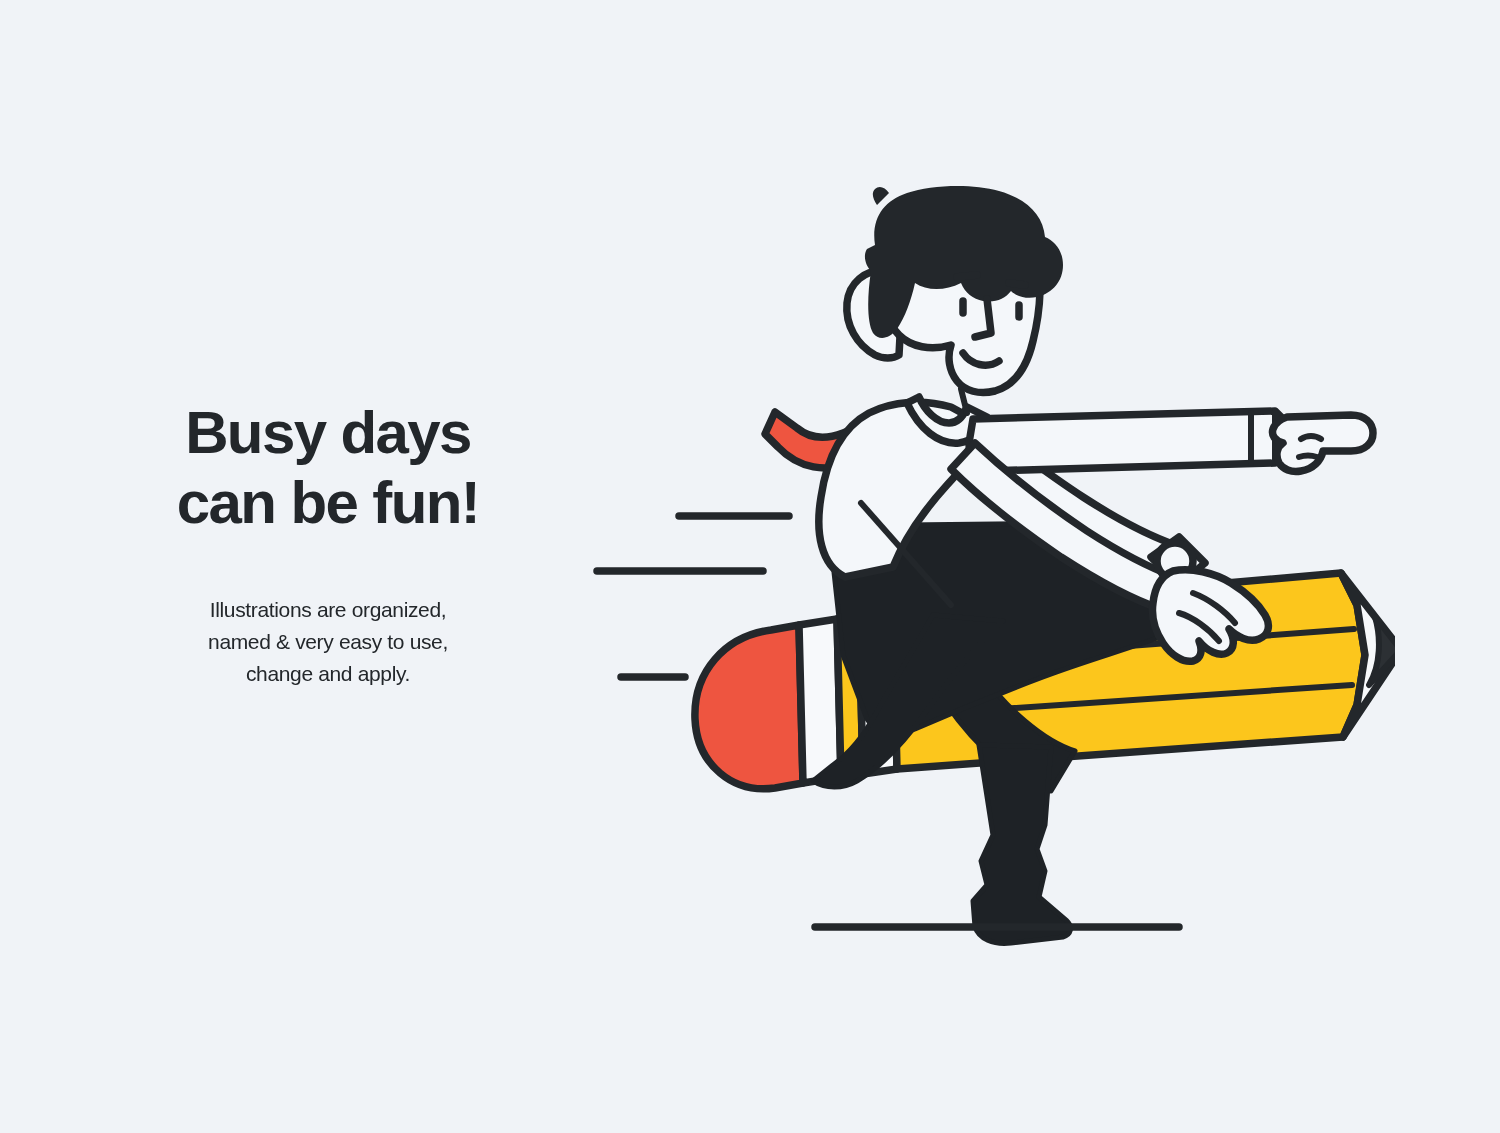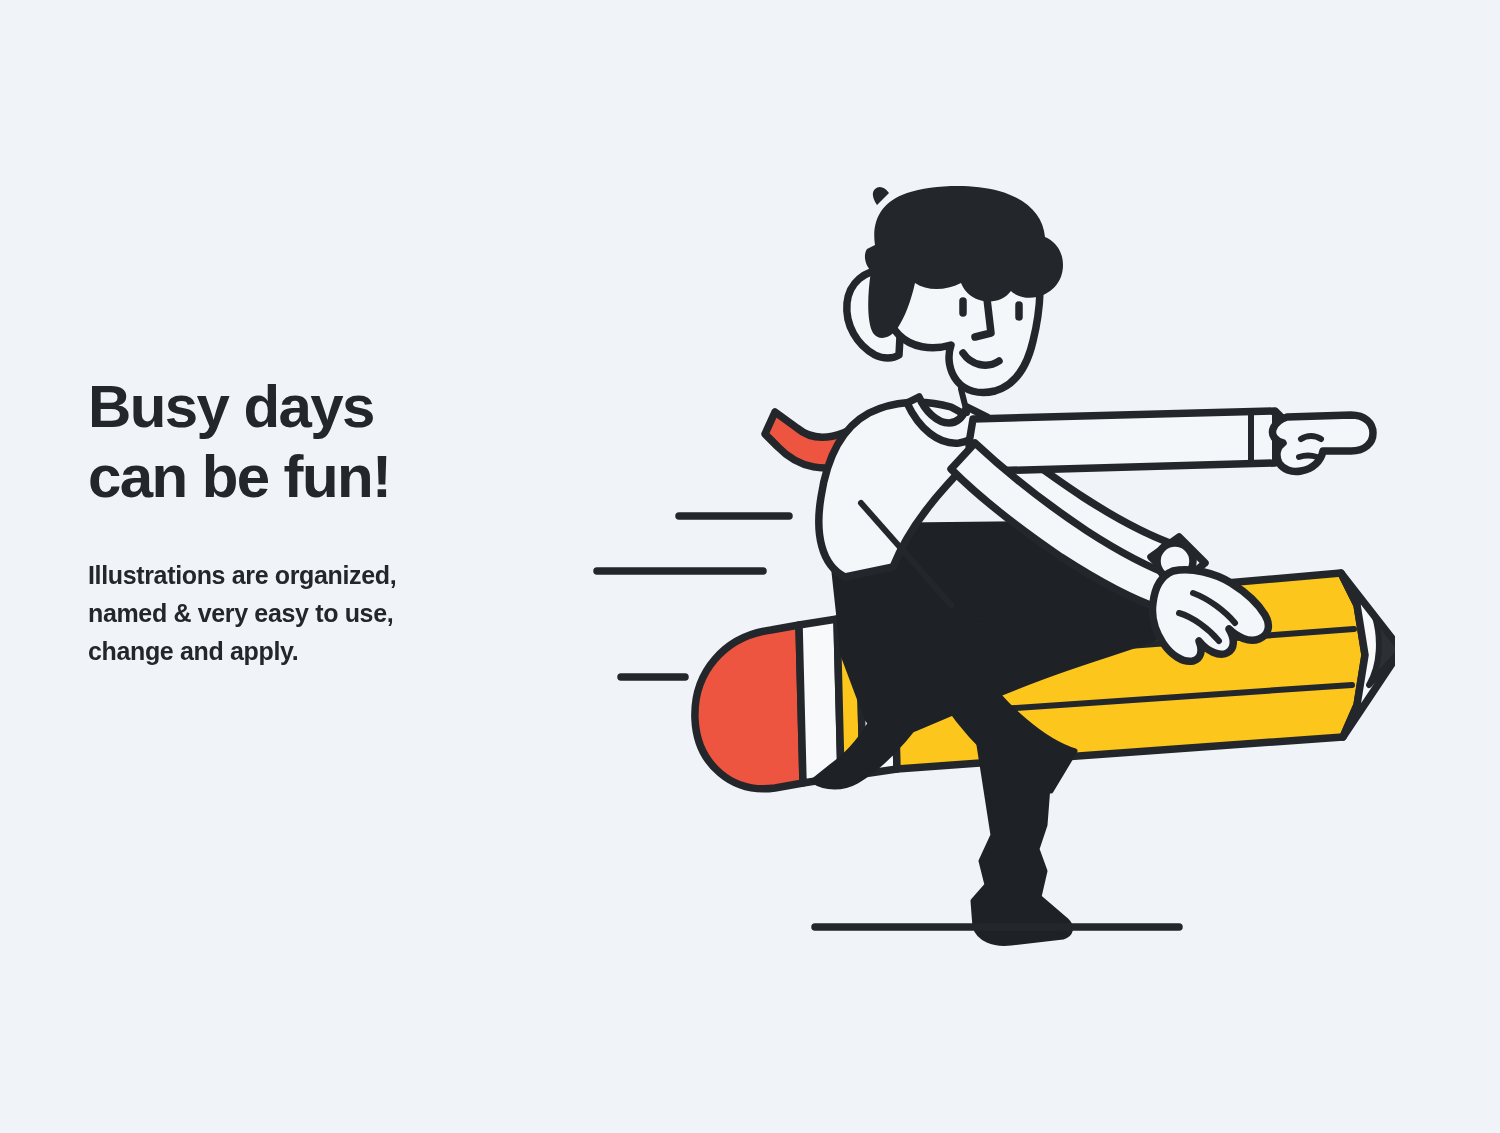--- a/index.html
+++ b/index.html
@@ -18,39 +18,40 @@
   #stage {
     position: relative;
     width: 1500px;
     height: 1133px;
     background: #F0F3F7;
   }
   
   .copy-block {
     position: absolute;
     left: 88px;
-    top: 372px;
+    top: 398px;
     width: 480px;
+    text-align: center;
   }
   .headline {
     margin: 0;
     font-family: "Liberation Sans", sans-serif;
     font-weight: bold;
     font-size: 60px;
     line-height: 1.17;
     letter-spacing: -1.6px;
     color: #23272B;
     white-space: pre-line;
   }
   .subcopy {
-    margin: 0;
+    margin: 12px;
     padding-top: 44px;
     font-family: "Liberation Sans", sans-serif;
-    font-weight: bold;
-    font-size: 25px;
+    font-weight: normal;
+    font-size: 21px;
     line-height: 1.52;
     letter-spacing: -0.35px;
     color: #23272B;
     white-space: pre-line;
   }
   
   .illustration {
     position: absolute;
     left: 575px;
     top: 185px;

